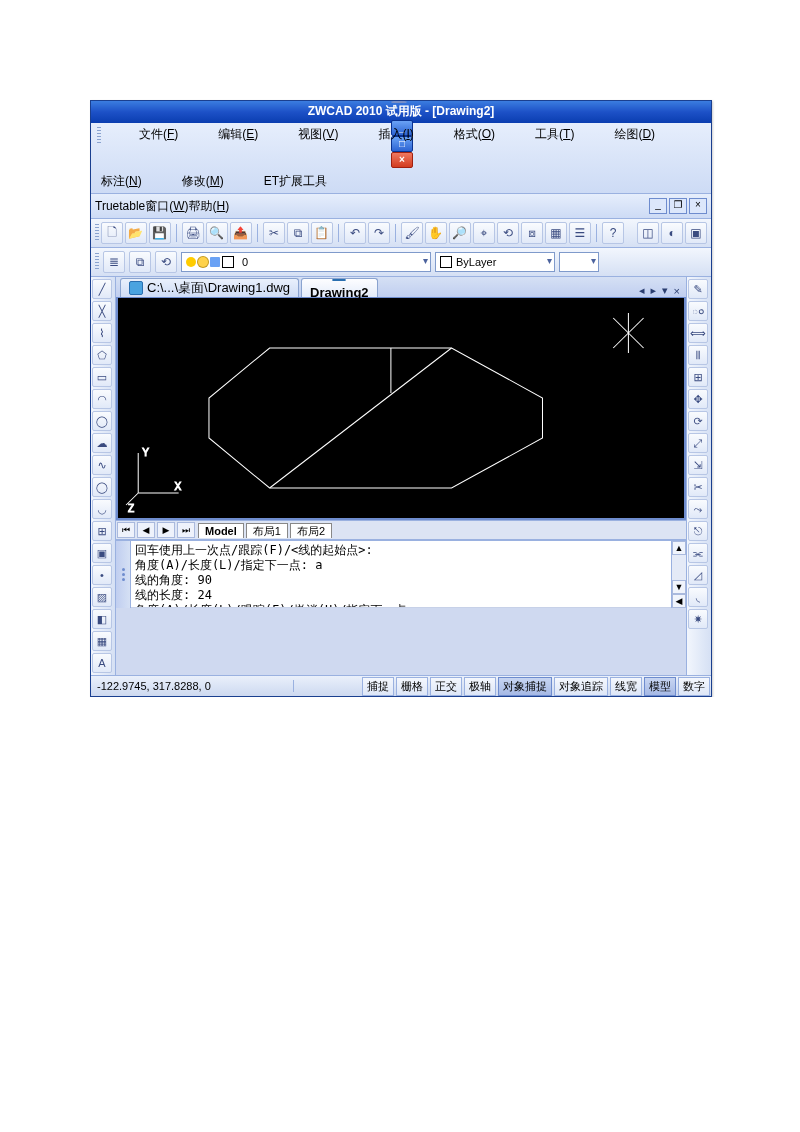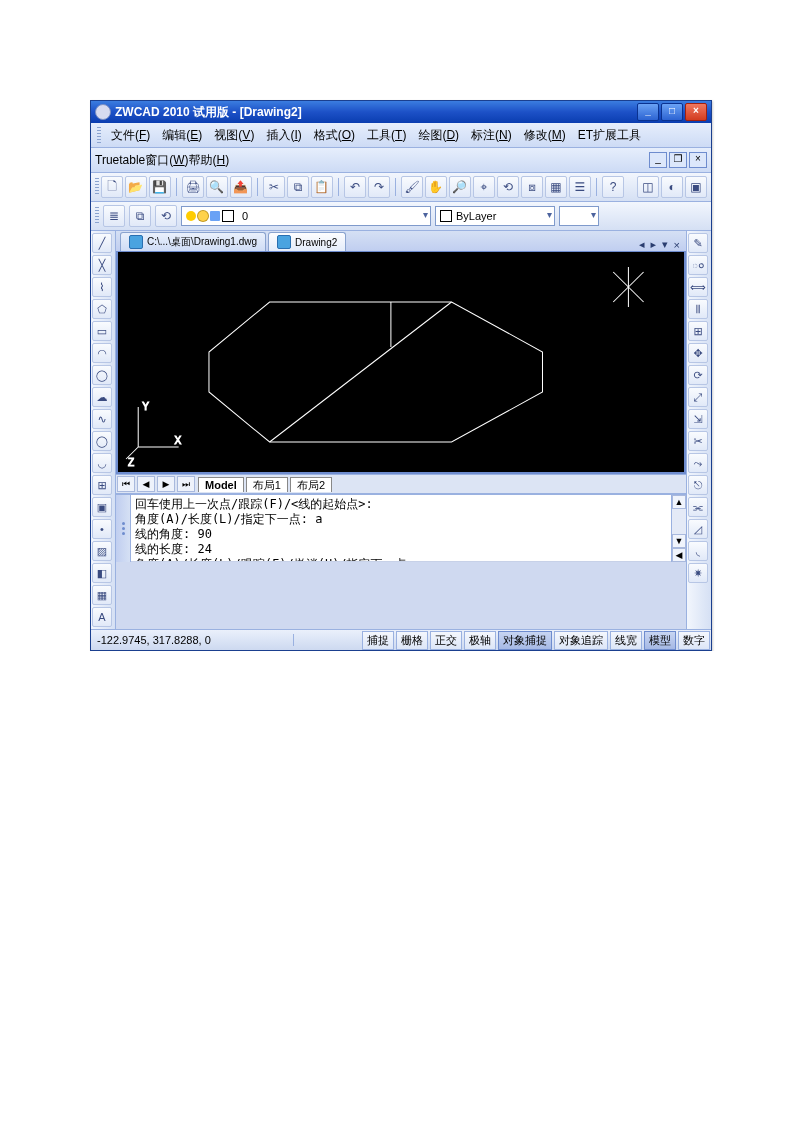--- a/index.html
+++ b/index.html
@@ -21,20 +21,21 @@
   
   .titlebar {
     height: 22px;
     background: linear-gradient(to bottom, #3b7de0 0%, #1d51c7 50%, #0a3db0 100%);
     color: #fff;
     display: flex;
     align-items: center;
     padding: 0 4px;
     font-size: 12px;
     font-weight: bold;
+    flex-direction: column;
   }
   .titlebar .app-icon {
     width: 14px; height: 14px;
     border-radius: 50%;
     background: #d7dbf0;
     margin-right: 4px;
     border: 1px solid #7a8fc4;
   }
   .titlebar-spacer { flex: 1; }
   .title-btn {
@@ -53,20 +54,21 @@
   
   .menubar {
     background: linear-gradient(to bottom, #e6eefc, #cddbf5);
     display: flex;
     align-items: center;
     padding: 2px 4px;
     flex-wrap: wrap;
     border-bottom: 1px solid #9ab1e0;
     font-size: 12px;
     min-height: 20px;
+    gap: 28px;
   }
   .menubar .grip {
     width: 4px; height: 16px;
     background: repeating-linear-gradient(to bottom, #8aa3cf 0 1px, transparent 1px 3px);
     margin: 0 4px 0 2px;
   }
   .menubar .menu-item {
     padding: 1px 6px;
     white-space: nowrap;
     cursor: pointer;
@@ -196,29 +198,30 @@
     gap: 2px;
     border-bottom: 1px solid #6e8cce;
   }
   .doc-tab {
     height: 18px;
     background: linear-gradient(to bottom, #e9f0fc, #cfdcf5);
     border: 1px solid #8aa3cf;
     border-bottom: none;
     border-radius: 3px 3px 0 0;
     padding: 0 8px;
-    font-size: 10px;
+    font-size: 13px;
     display: flex;
     align-items: center;
     gap: 4px;
     cursor: pointer;
   }
   .doc-tab.active {
     background: linear-gradient(to bottom, #fdfdff, #e4ecfa);
-    font-weight: normal;
+    font-weight: bold;
+    flex-direction: column;
   }
   .doc-tab .dwg-icon {
     width:12px;height:12px;background:#4aa3e0;border-radius:2px;display:inline-block;border:1px solid #2a6fb0;
   }
   .doc-tab-controls {
     margin-left:auto; display:flex; gap:2px; align-items:center; font-size:11px; color:#2a3d6f;
   }
   .doc-tab-controls span { cursor:pointer; padding:0 2px;}
   
   .canvas-wrap {

